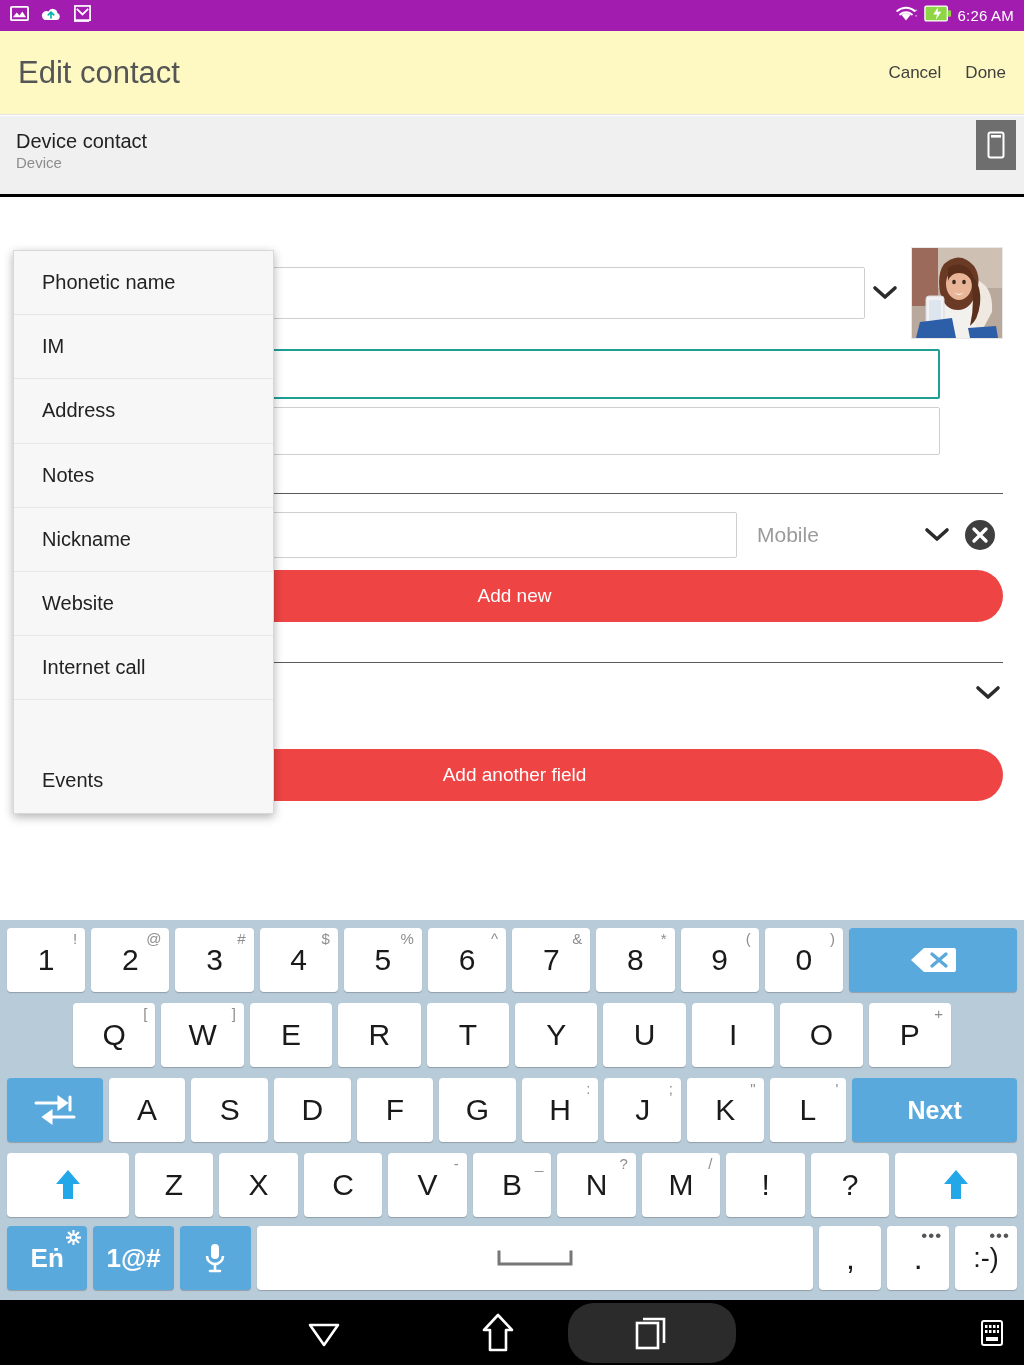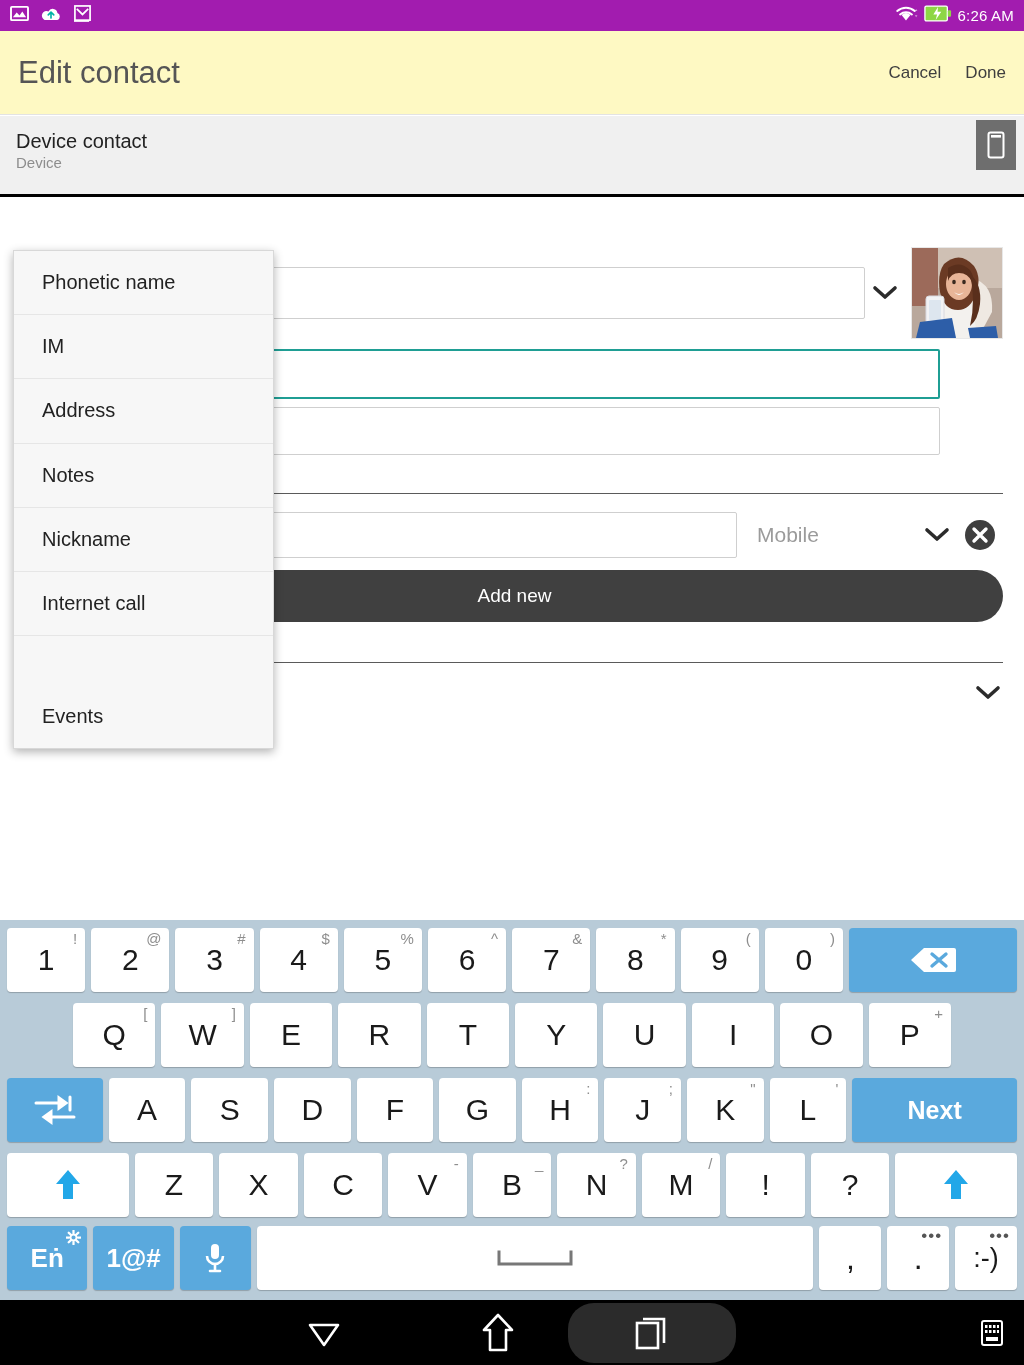--- a/index.html
+++ b/index.html
@@ -63,21 +63,21 @@
     border:1px solid #e8e8e8; background:#c9d2dc;
   }
 
   .divider { height:1px; background:#5a5a5a; margin:10px 14px 0 14px; }
 
   .typelabel { font-size:21px; color:#9b9b9b; }
 
   .xbtn { width:46px; display:flex; align-items:center; justify-content:center; }
 
   .pill {
-    height:52px; border-radius:26px; background:#404040; color:#fff;
+    height:52px; border-radius:26px; background:#ef4444; color:#fff;
     display:flex; align-items:center; justify-content:center;
     font-size:19px; margin:12px 14px 0 14px;
   }
 
   .groups-row { height:64px; display:flex; align-items:center; padding:0 14px; }
   .groups-text { font-size:21px; color:#2a2a2a; }
 
   
   .popup {
     position:absolute; left:13px; top:250px; width:261px;
@@ -262,28 +262,32 @@
 
     <div class="groups-row">
       <span class="groups-text">Favorites, VIP</span>
       <span style="margin-left:auto;">
         <svg width="30" height="20" viewBox="0 0 30 20">
             <path d="M5 5l10 9 10-9" fill="none" stroke="#2b2b2b" stroke-width="3.6" stroke-linecap="round" stroke-linejoin="round"></path>
           </svg>
       </span>
     </div>
 
+    <div class="pill" style="margin-top:22px;">
+      <span>Add another field</span>
+    </div>
   </div>
 
   <div class="popup">
     <div class="popup-item">Phonetic name</div>
     <div class="popup-item">IM</div>
     <div class="popup-item">Address</div>
     <div class="popup-item">Notes</div>
     <div class="popup-item">Nickname</div>
+    <div class="popup-item">Website</div>
     <div class="popup-item">Internet call</div>
     <div class="popup-item">Events</div>
   </div>
 
   <div class="keyboard">
 
     <div class="krow">
       <div class="key">
           <span>1</span>
           <span class="alt">!</span>

